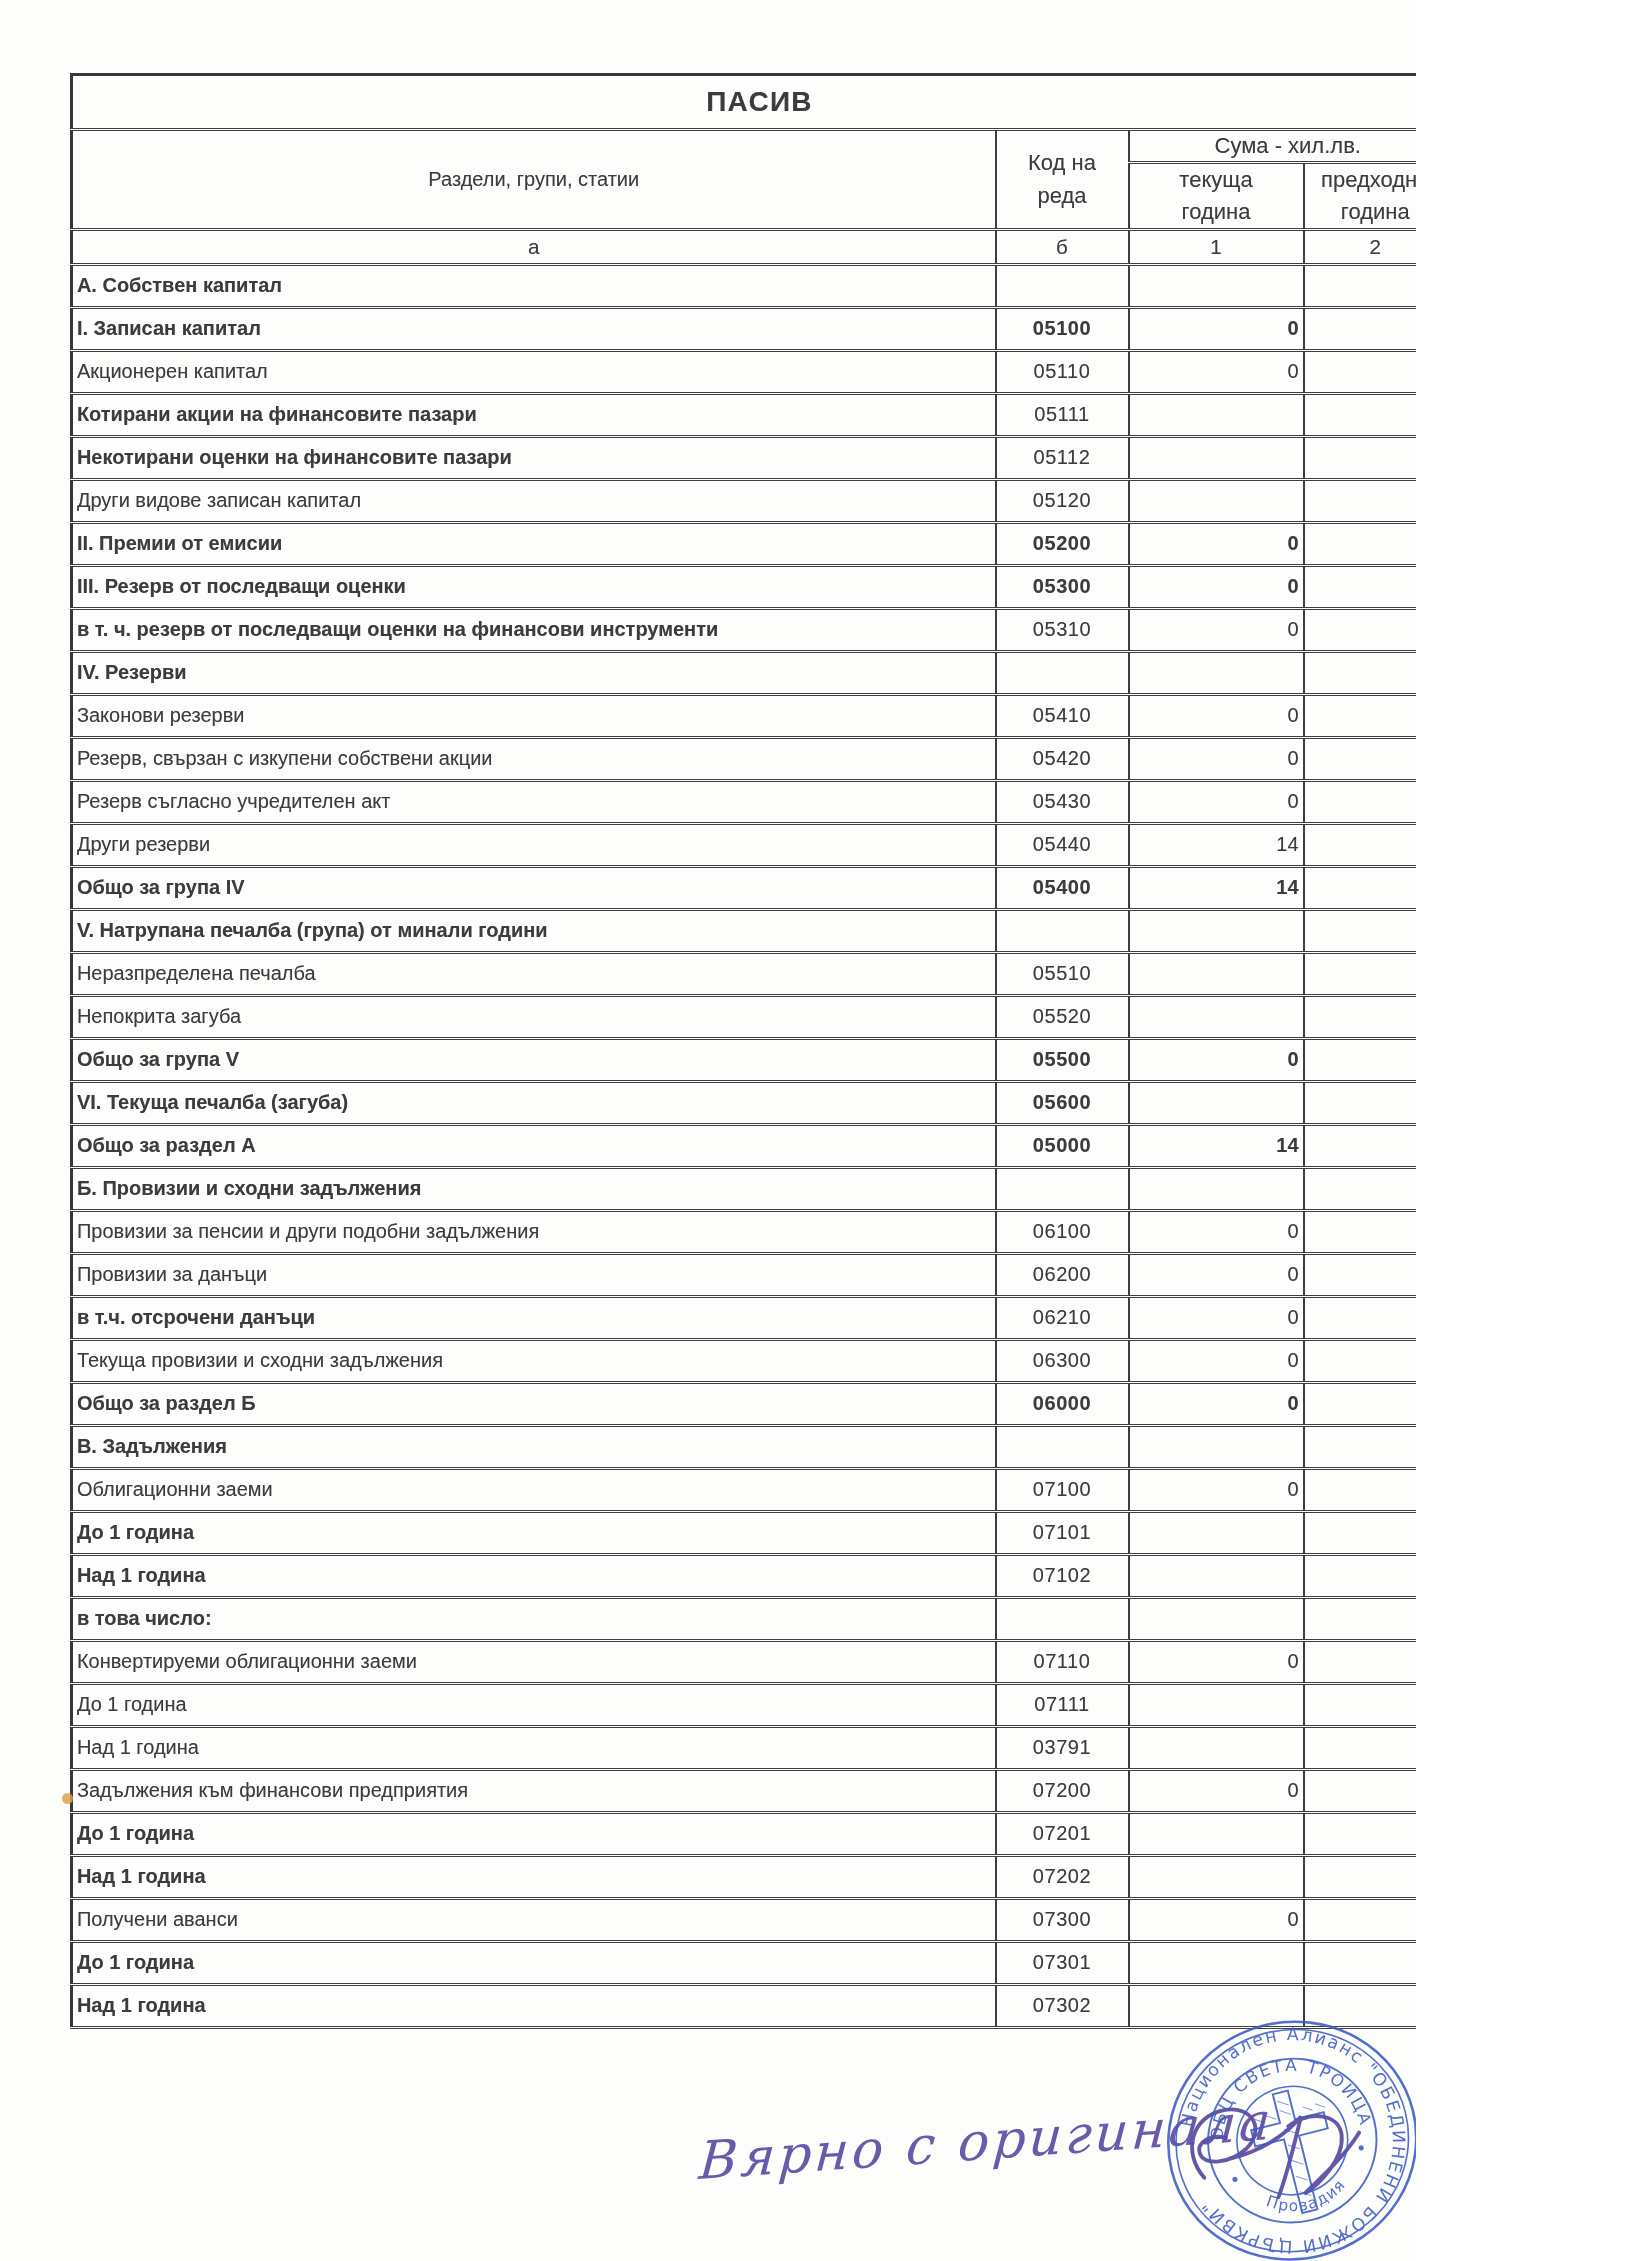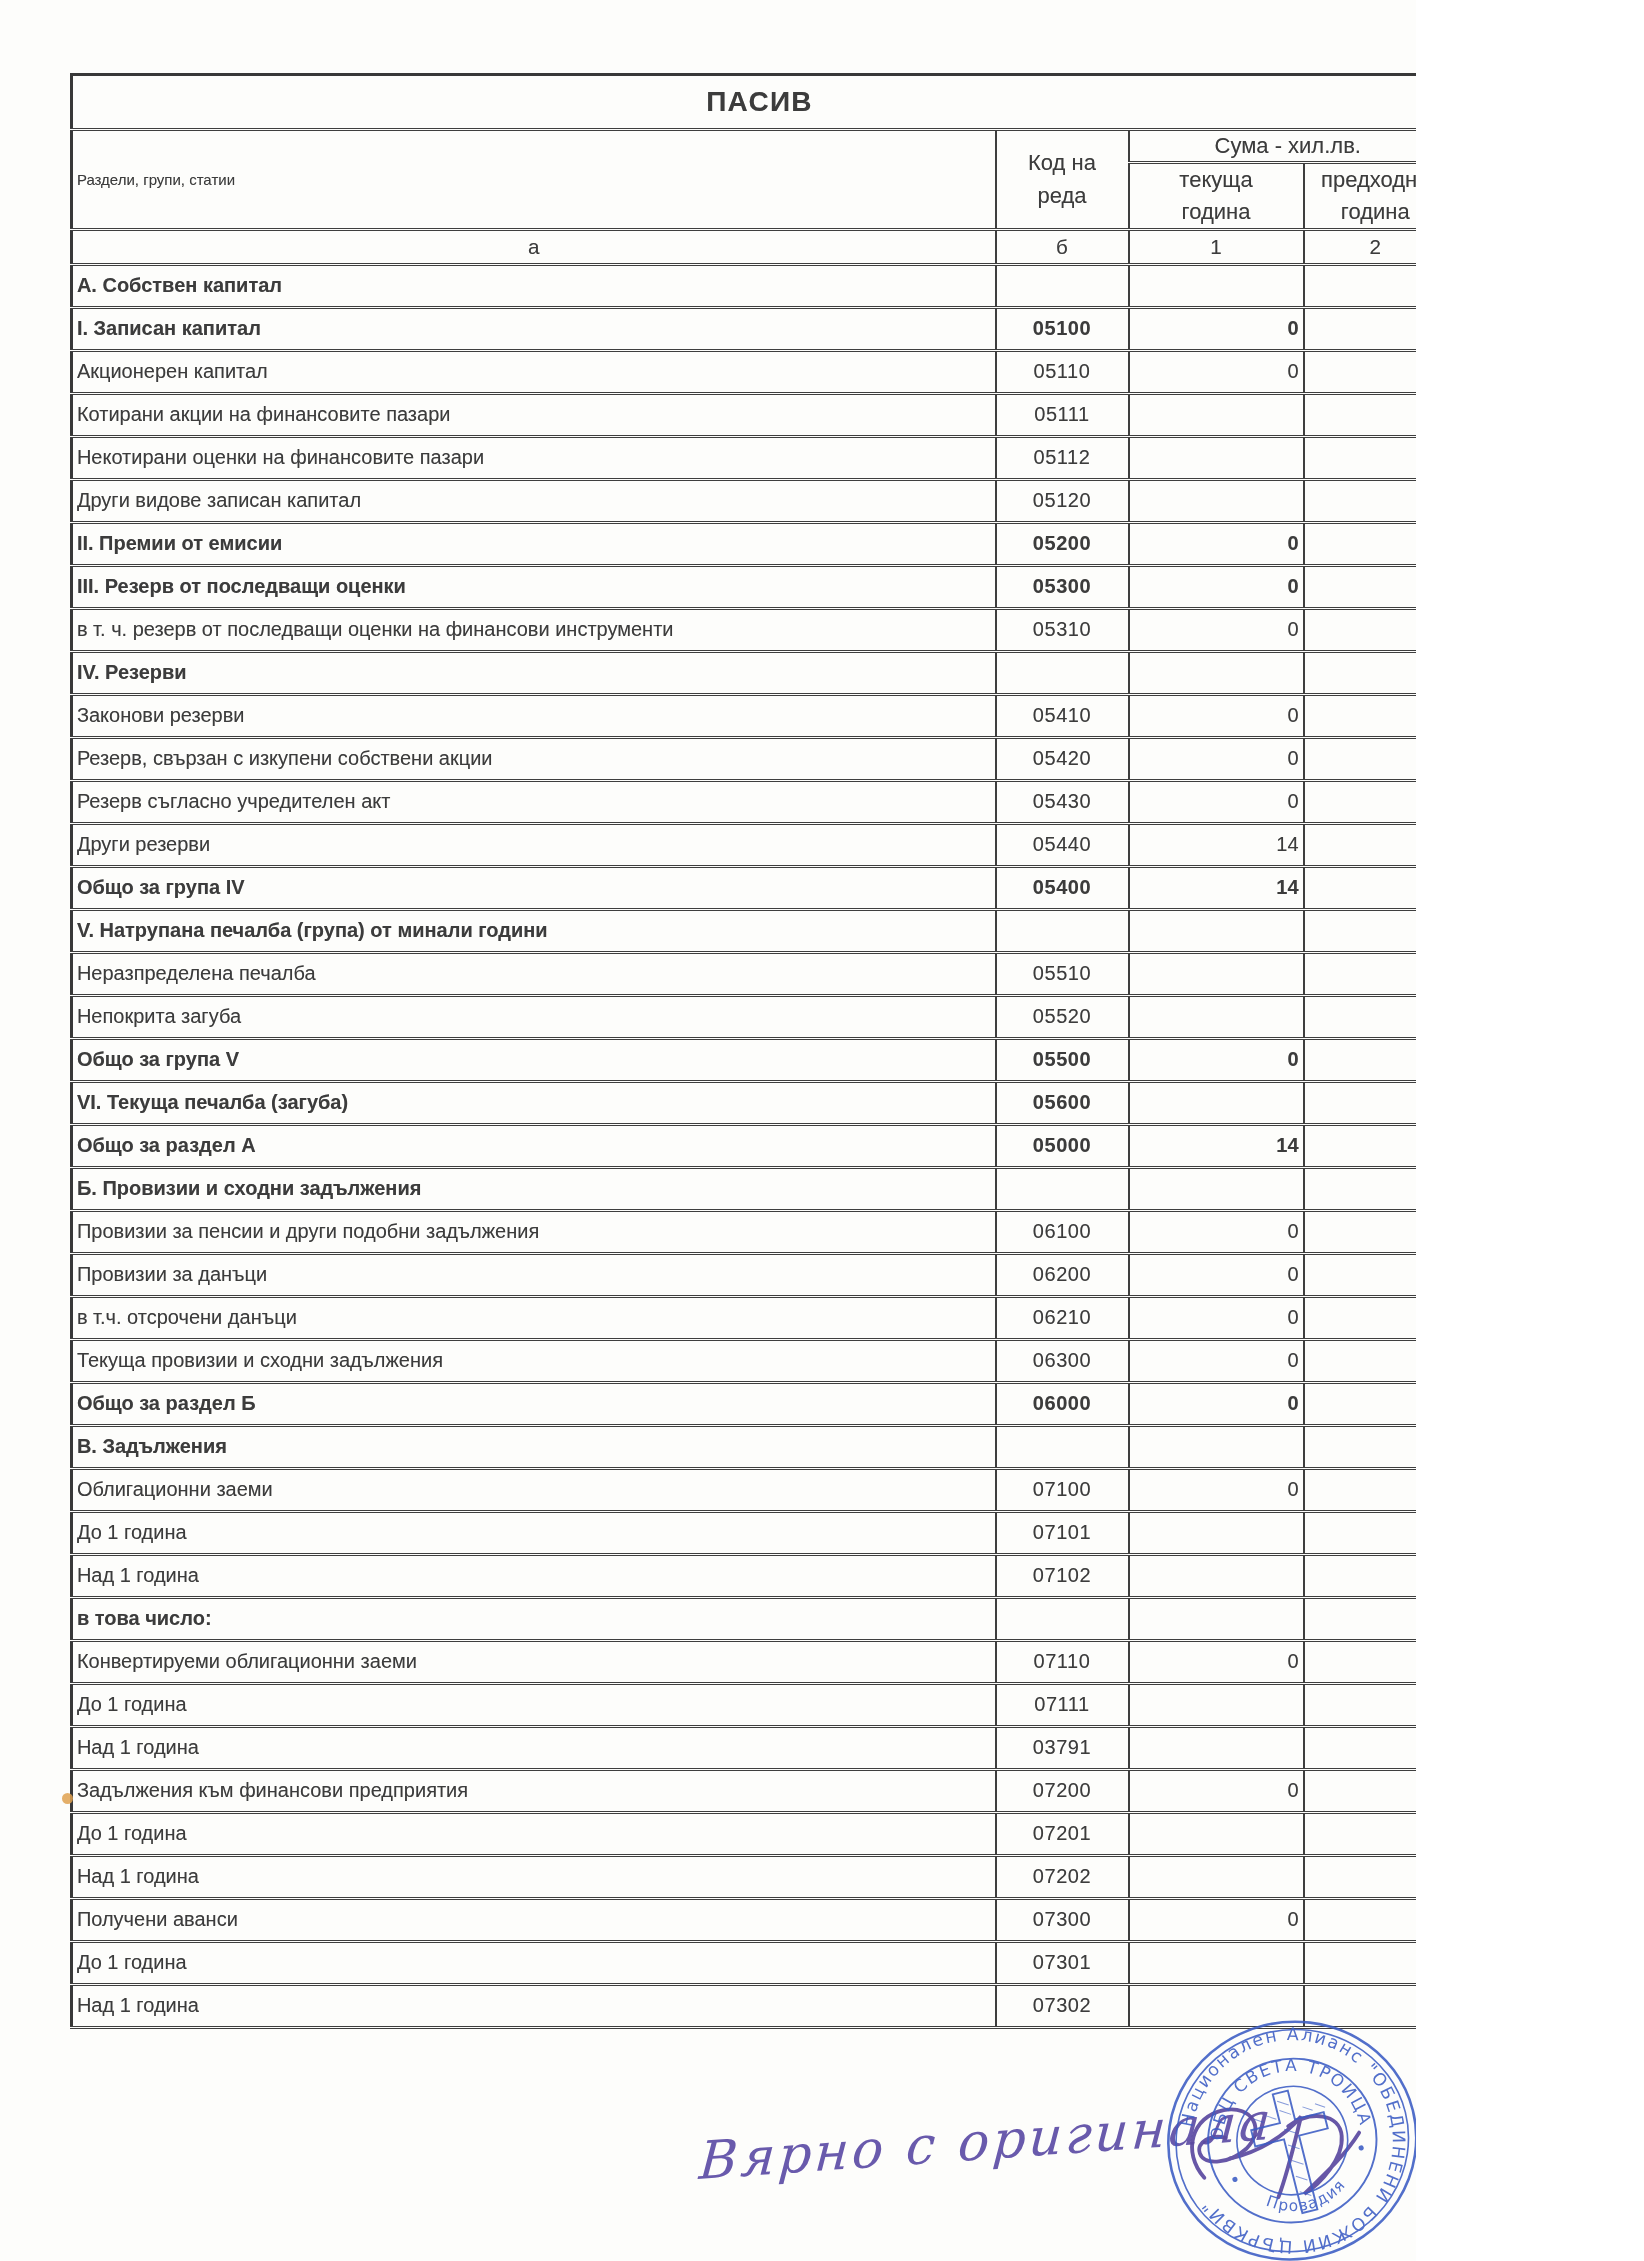--- a/index.html
+++ b/index.html
@@ -20,32 +20,32 @@
     border-collapse:collapse; table-layout:fixed;
     border:3.9px solid #383838;
     text-shadow:0 0 0.6px rgba(56,56,56,.35);
   }
   .balance td, .balance th {
     border-right:2.6px solid #3e3e3e;
     border-bottom:3.9px double #3e3e3e;
     padding:0 3.9px; vertical-align:middle;
   }
   .title-cell { height:55px; font-size:28px; font-weight:bold; text-align:center; letter-spacing:1.3px; }
-  .h-label { font-size:15px; }
+  .h-label { text-align:center; font-size:20px; }
   .h-code  { text-align:center; font-size:22px; white-space:pre-line; line-height:1.5; }
   .h-sum   { height:33px; text-align:center; font-size:22px; }
   .h-year  { height:64px; text-align:center; font-size:22px; white-space:pre-line; line-height:1.45; }
   .letters-row td { height:35px; text-align:center; font-size:20.6px; }
 
   .balance tbody td { height:43px; font-size:20px; }
   .balance tbody tr.bold { font-weight:bold; }
   .c-label { text-align:left; }
   .ind0 { padding-left:7.7px; }
   .ind1 { padding-left:27px; }
-  .ind2 { padding-left:44px; }
+  .ind2 { padding-left:44px;font-weight:bold; }
   .ind3 { padding-left:81px; }
   .ind4 { padding-left:104px; }
   .c-code { text-align:center; letter-spacing:0.6px; }
   .c-val  { text-align:right; padding-right:19.3px; }
 
   
   .mark-dash {
     position:absolute; left:1490px; top:76px; width:2.6px; height:17px;
     background:#474747; border-radius:1.3px; transform:rotate(10deg);
   }

